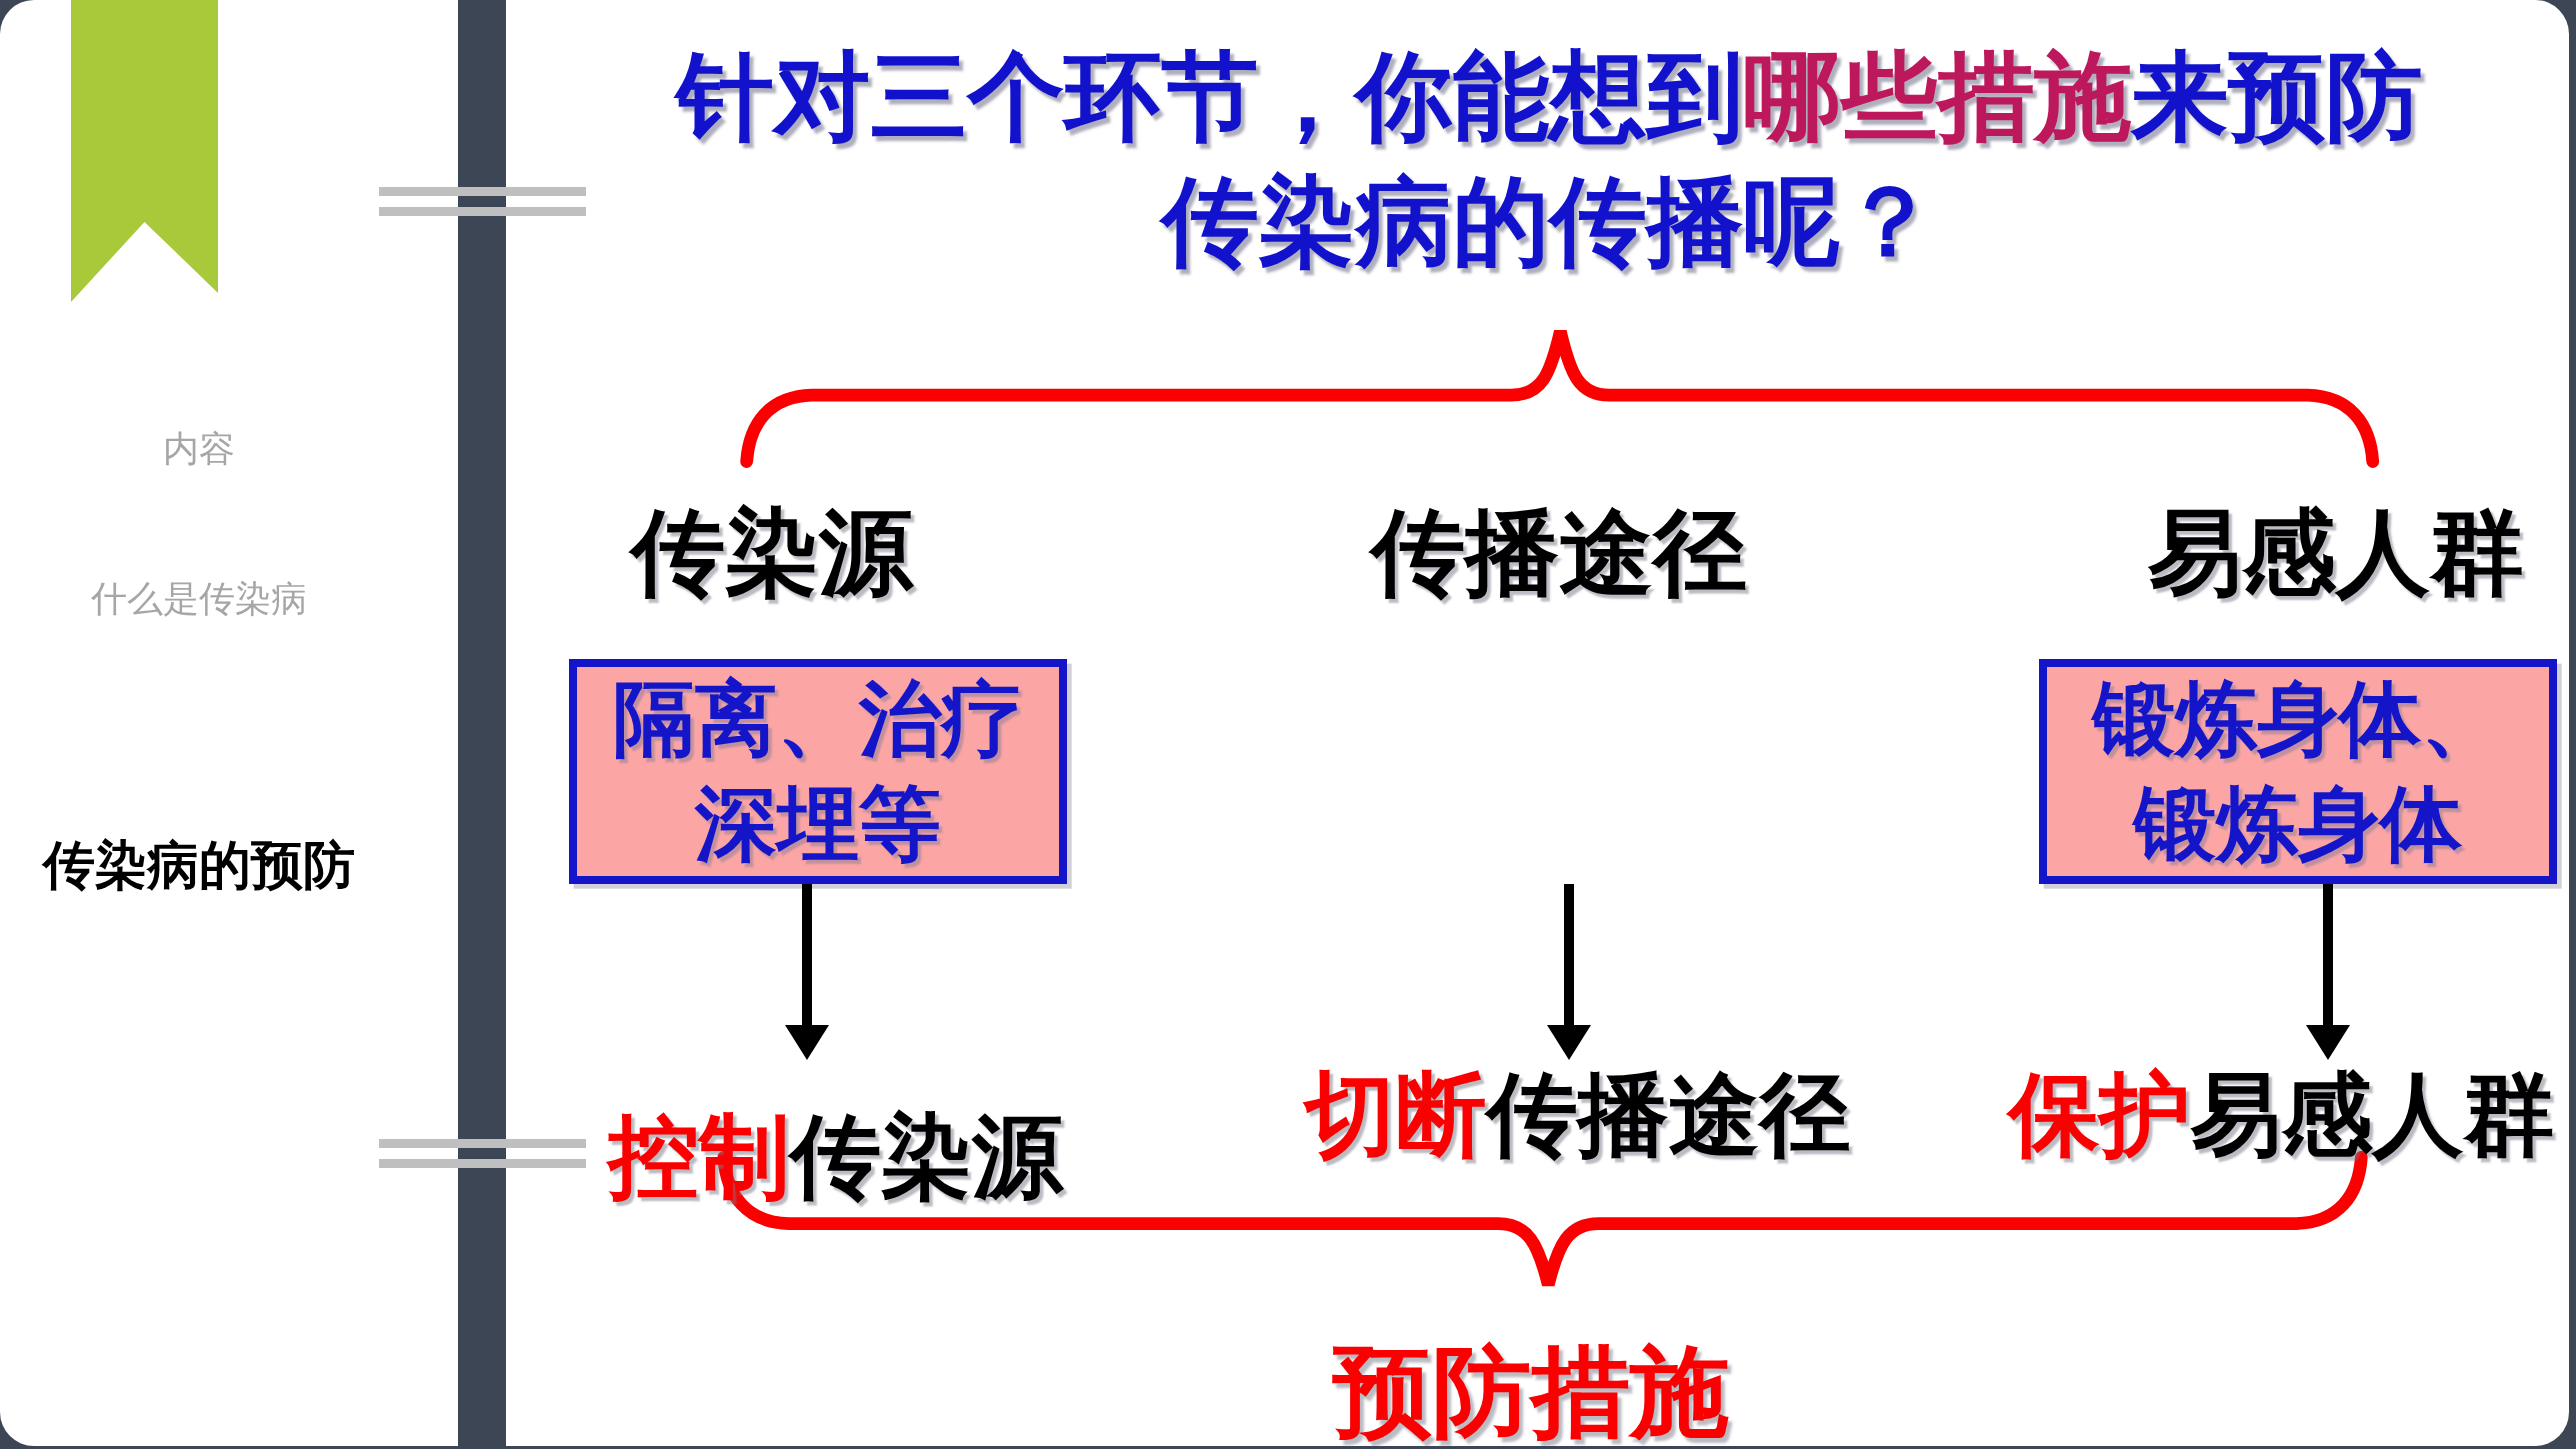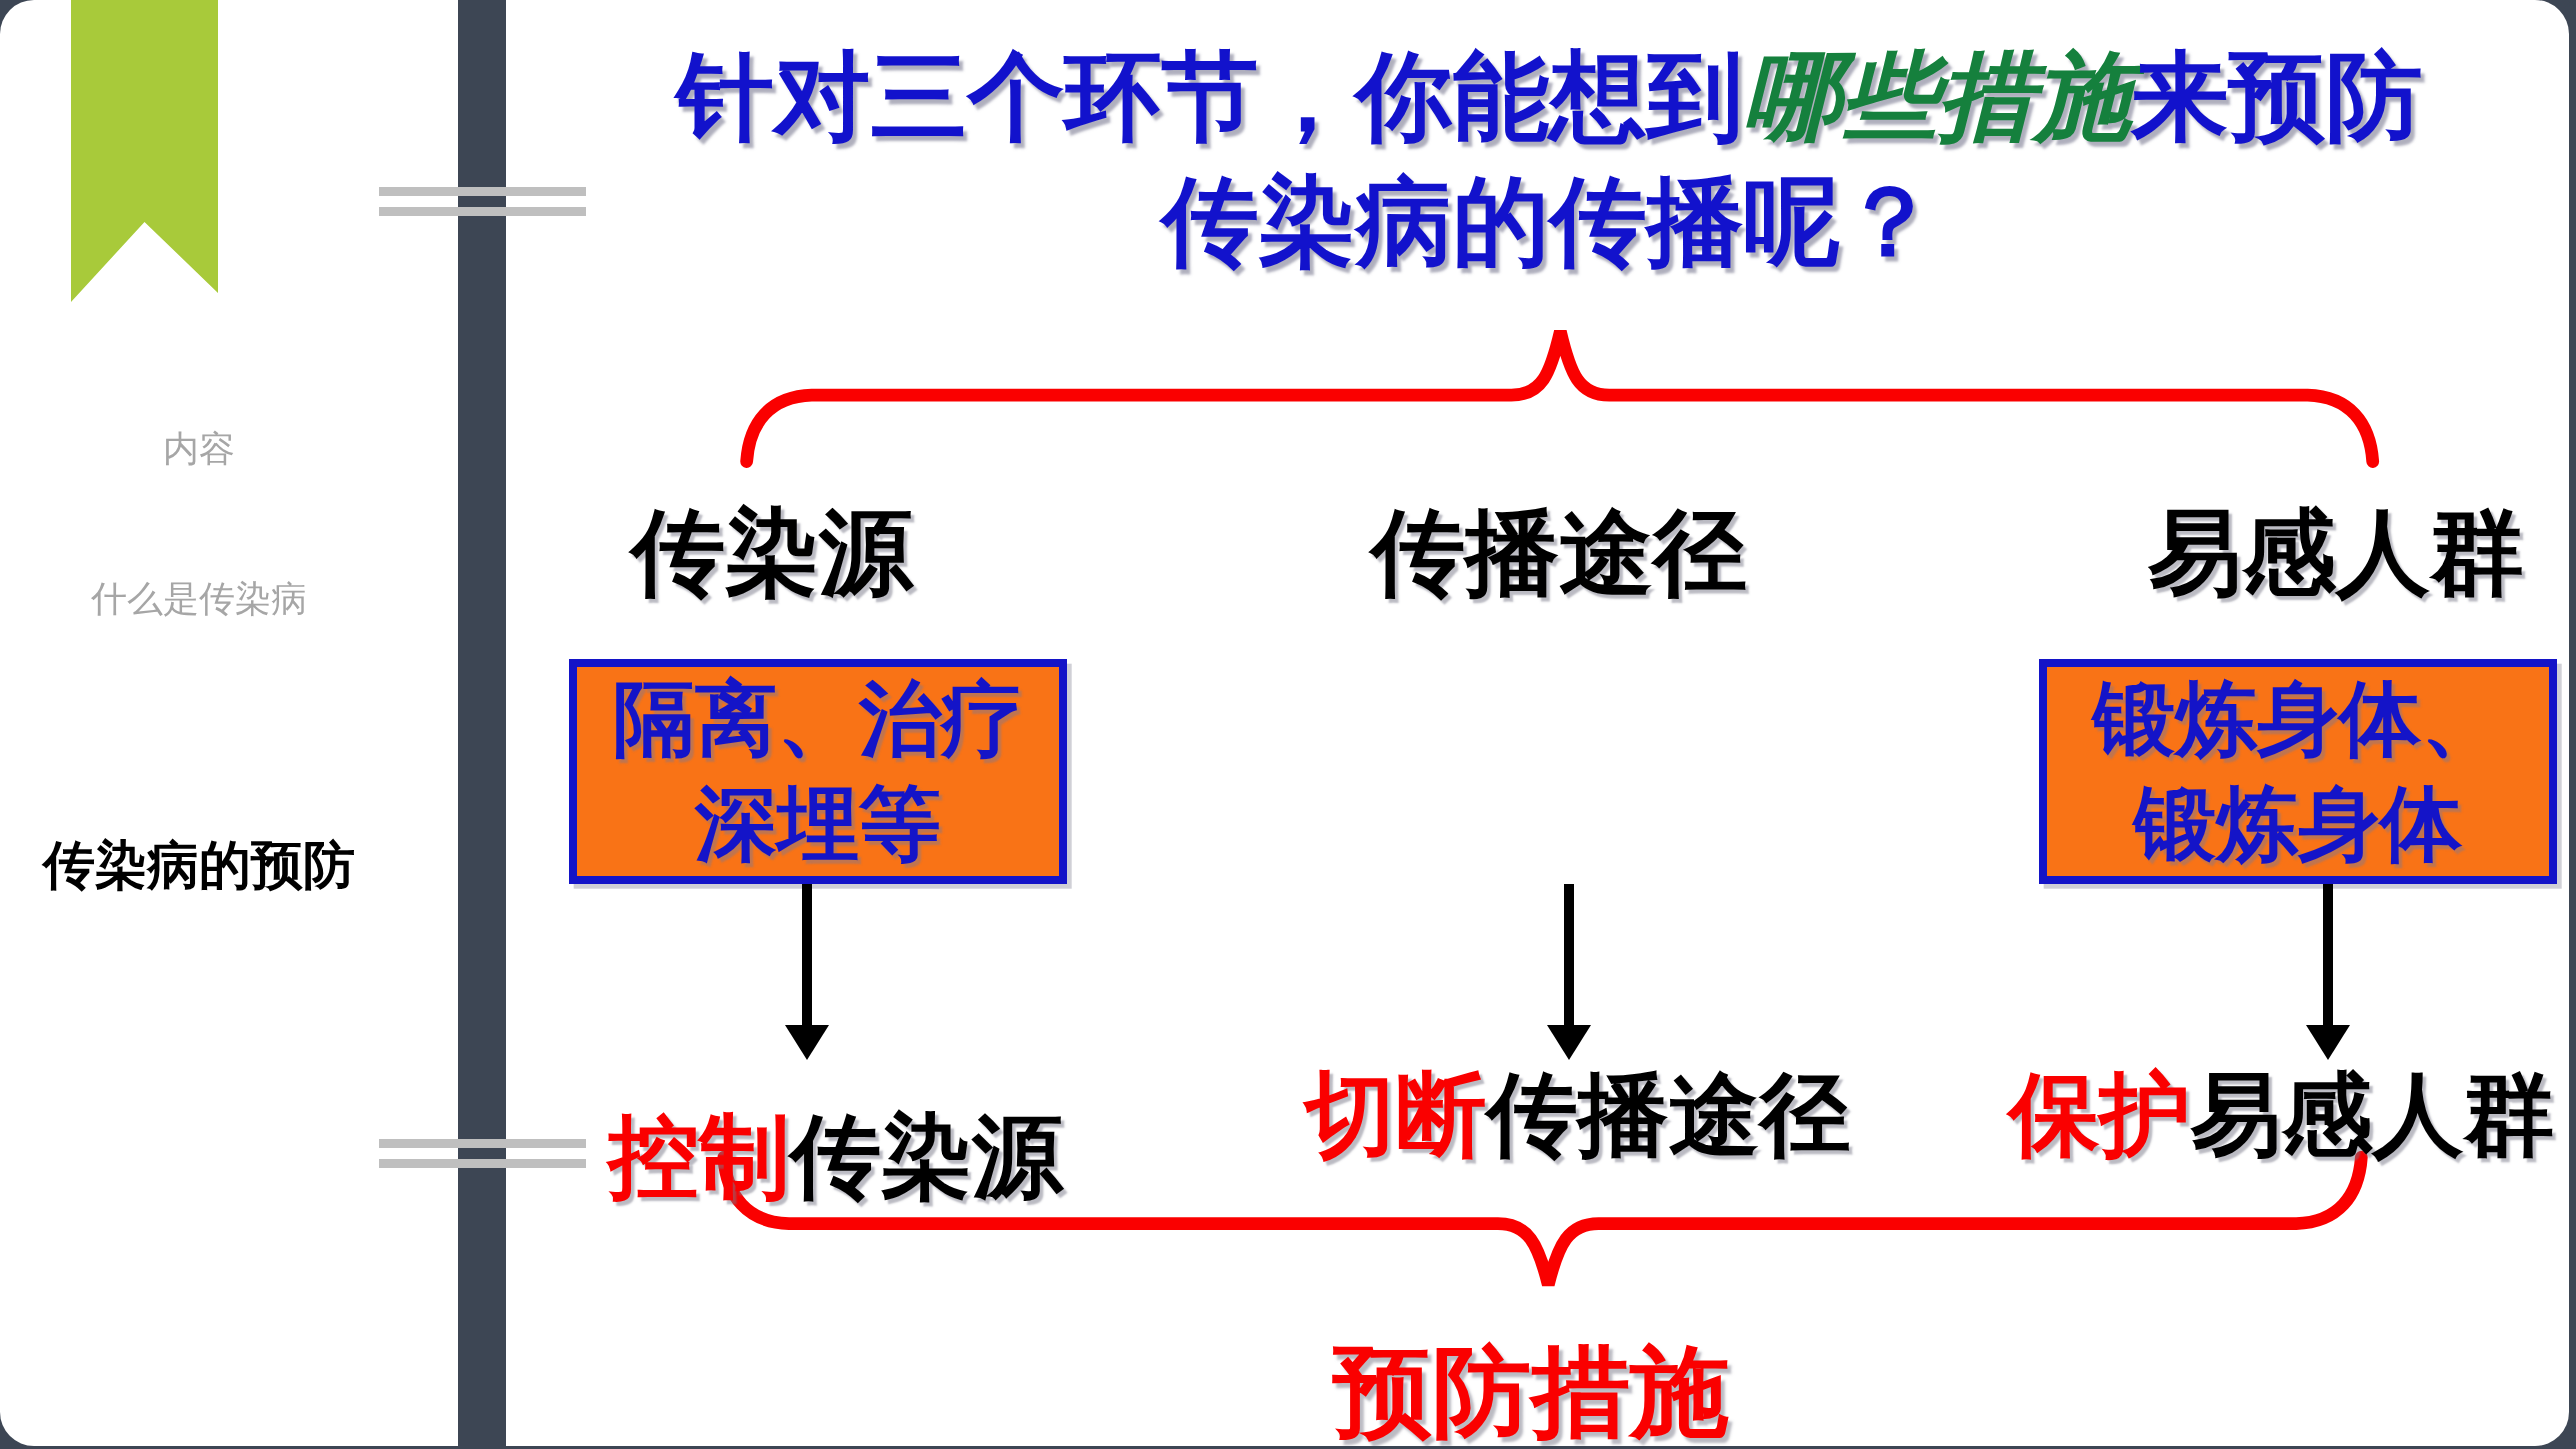--- a/index.html
+++ b/index.html
@@ -50,40 +50,40 @@
 
   
   .title {
     position:absolute; left:530px; top:35px; width:2039px;
     text-align:center;
     font-size:97px; line-height:125px; font-weight:bold;
     color:#1212cc;
     text-shadow:4px 4.7px 2.7px rgba(110,110,135,0.55);
     white-space:nowrap;
   }
-  .title .hl { color:#15803d;font-style:italic; }
+  .title .hl { color:#be185d; }
 
   
   .brace-layer { position:absolute; left:0; top:0; width:2576px; height:1449px; pointer-events:none; }
 
   
   .col-header {
     position:absolute; top:504px; width:416px;
     text-align:center; font-size:94px; line-height:98px; font-weight:bold;
     color:#000000; white-space:nowrap;
     text-shadow:3.4px 4px 2px rgba(120,120,135,0.5);
   }
   .ch-1 { left:564px; } .ch-2 { left:1351px; } .ch-3 { left:2128px; }
 
   
   .mbox {
     position:absolute; top:659px; height:225px;
     border:8px solid #1414c8;
     box-sizing:border-box;
-    background:#f97316;
+    background:#fca5a5;
     box-shadow:4.7px 4.7px 0 rgba(150,150,165,0.45);
     display:flex; flex-direction:column; justify-content:center;
     text-align:center;
     color:#1414c8; font-size:82px; line-height:105px; font-weight:bold;
     text-shadow:3.4px 4px 2px rgba(120,120,150,0.45);
     white-space:nowrap;
   }
   .mb-1 { left:569px;  width:498px; }
   .mb-2 { left:1222px; width:695px; }
   .mb-3 { left:2039px; width:518px; }

